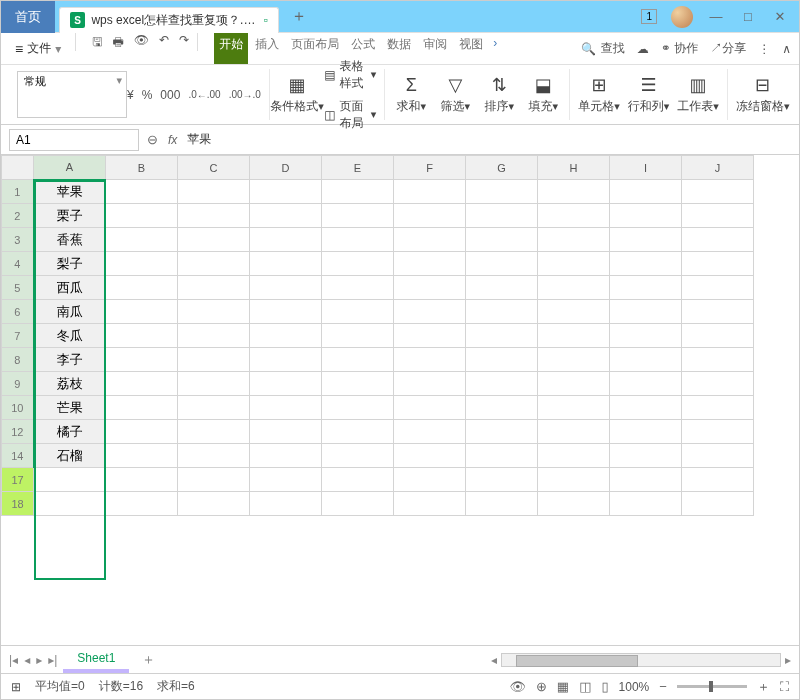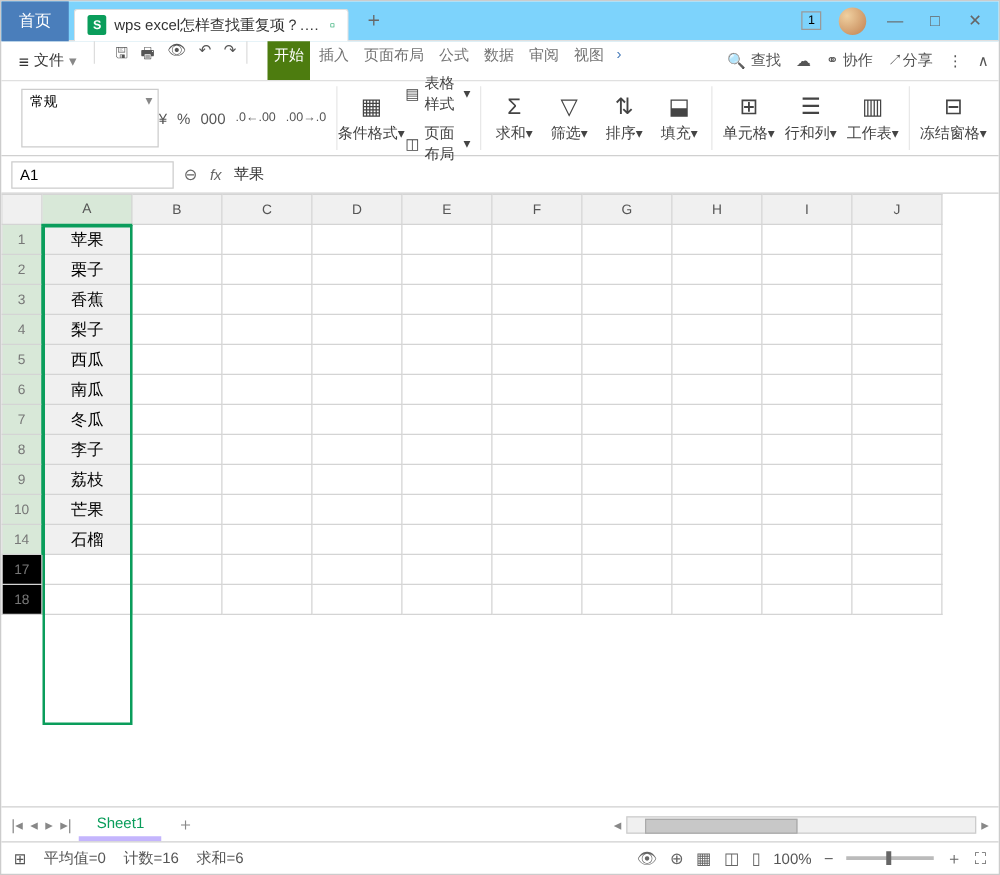--- a/index.html
+++ b/index.html
@@ -40,21 +40,21 @@
 .fx-icon{color:#666;font-style:italic}
 .fx-val{color:#333}
 .sheet{flex:1;display:flex;overflow:hidden;position:relative}
 .grid{flex:1;overflow:auto;position:relative}
 table{border-collapse:collapse;table-layout:fixed}
 th,td{border:1px solid #d4d4d4;height:24px;font-weight:normal;text-align:center;background:#fff}
 th{background:#f0f0f0;color:#555;font-size:11px}
 th.rh{width:32px}
 th.ch{width:72px}
 th.ch.sel{background:#d8e8d8;border-bottom:2px solid #0a9d5b}
-td.rh{background:#000000;color:#777;font-size:11px;width:32px}
+td.rh{background:#bef264;color:#777;font-size:11px;width:32px}
 td.rh.sel{background:#d8e8d8;border-right:2px solid #0a9d5b}
 td.cell{font-size:13px;color:#000;width:72px}
 td.selcell{background:#f0f0f0}
 .sel-border{position:absolute;border:2px solid #0a9d5b;pointer-events:none}
 .tabbar{height:28px;border-top:1px solid #d0d0d0;display:flex;align-items:center;padding:0 8px;gap:6px}
 .tabbar .nav{color:#888;font-size:12px}
 .sheet-tab{padding:4px 14px;color:#0a9d5b;border-bottom:4px solid #c4b5fd;font-size:12px}
 .tabbar-plus{color:#888;font-size:14px;padding:0 6px}
 .tabbar .scroll{margin-left:auto;display:flex;align-items:center;gap:4px}
 .hscroll{height:14px;width:280px;background:#f0f0f0;border:1px solid #ccc;position:relative}
@@ -341,20 +341,33 @@
             <td class="cell"></td>
             <td class="cell"></td>
             <td class="cell"></td>
             <td class="cell"></td>
             <td class="cell"></td>
             <td class="cell"></td>
             <td class="cell"></td>
             <td class="cell"></td>
           </tr>
           <tr>
+            <td class="rh sel">12</td>
+            <td class="cell selcell">橘子</td>
+            <td class="cell"></td>
+            <td class="cell"></td>
+            <td class="cell"></td>
+            <td class="cell"></td>
+            <td class="cell"></td>
+            <td class="cell"></td>
+            <td class="cell"></td>
+            <td class="cell"></td>
+            <td class="cell"></td>
+          </tr>
+          <tr>
             <td class="rh sel">14</td>
             <td class="cell selcell">石榴</td>
             <td class="cell"></td>
             <td class="cell"></td>
             <td class="cell"></td>
             <td class="cell"></td>
             <td class="cell"></td>
             <td class="cell"></td>
             <td class="cell"></td>
             <td class="cell"></td>

